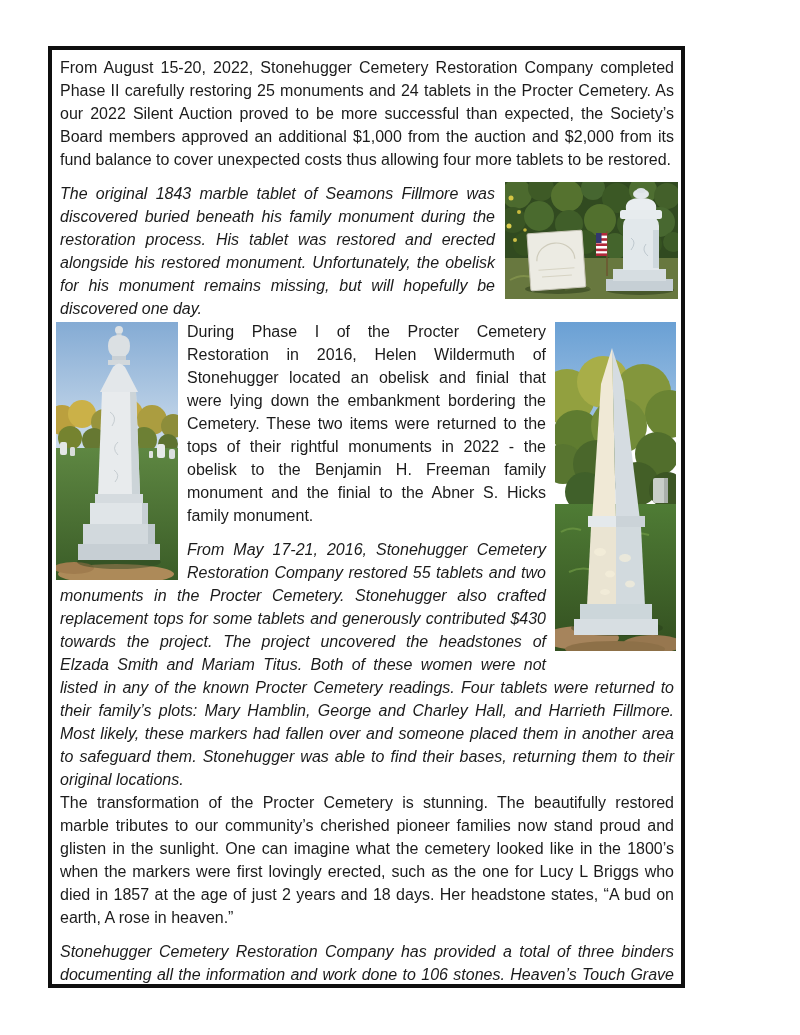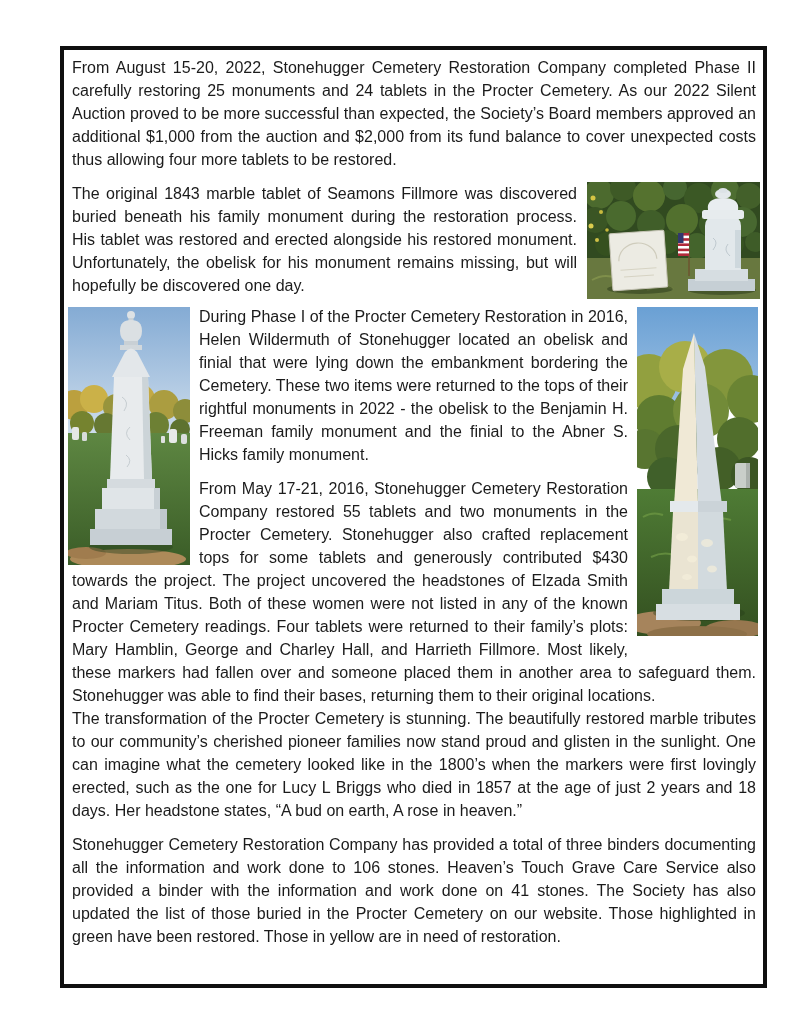--- a/index.html
+++ b/index.html
@@ -1,29 +1,29 @@
 <!DOCTYPE html>
 <html><head>
 <meta charset="utf-8">
 <style>
   html,body{margin:0;padding:0;}
   body{
     width:800px;height:1035px;position:relative;background:#ffffff;
     font-family:"Liberation Sans", sans-serif;
   }
   .frame{
-    position:absolute;left:60px;top:46px;width:707px;height:942px;
+    position:absolute;left:48px;top:46px;width:637px;height:942px;
     box-sizing:border-box;border:4px solid #0f0f0f;background:#ffffff;
     padding:6px 7px 0 8px;overflow:hidden;
   }
   .para{
     margin:0 0 11px 0;font-size:16px;line-height:23px;color:#1b1b1b;
     text-align:justify;text-justify:inter-word;
   }
-  .para:last-child{margin-bottom:0;}
+  .para:last-child{margin-bottom:0;font-style:italic;}
   .block{display:flow-root;}
   .photo{display:block;}
   .photo-a{width:173px;height:117px;float:right;margin:0 -4px 6px 10px;}
   .photo-b{width:122px;height:258px;float:left;margin:2px 9px 4px -4px;}
   .photo-c{width:121px;height:329px;float:right;margin:2px -2px 6px 9px;}
 </style>
 </head>
 <body>
 
 <div class="frame">

